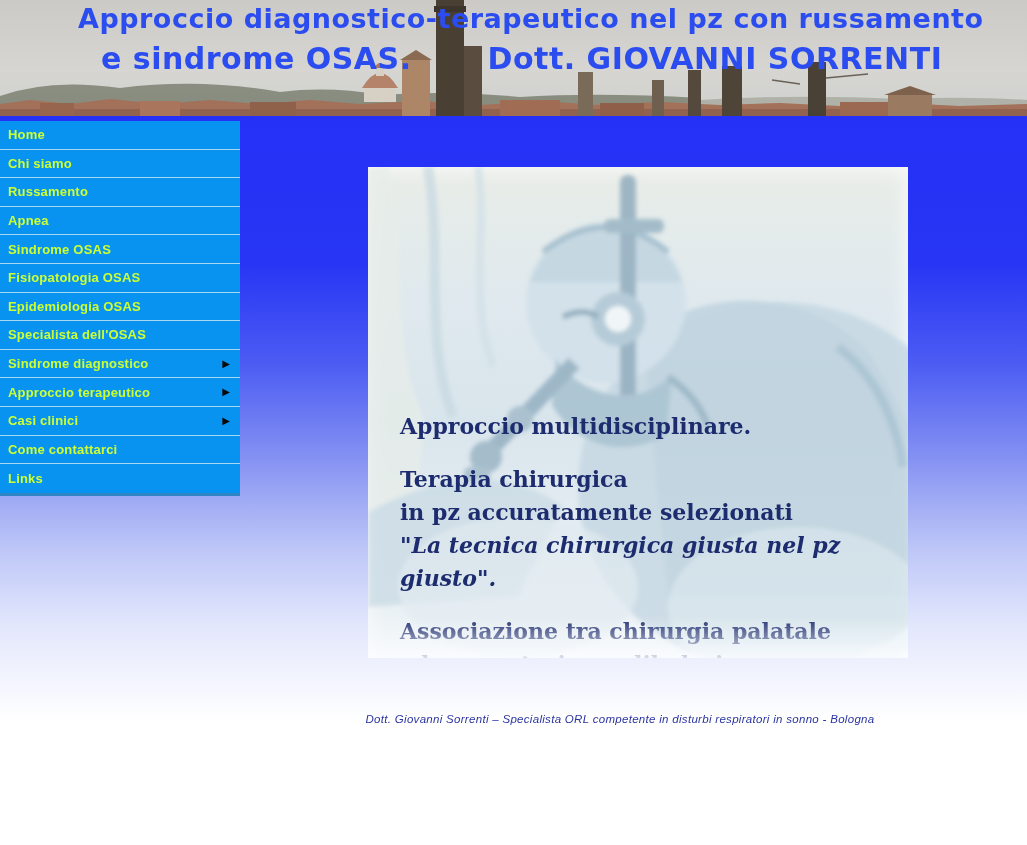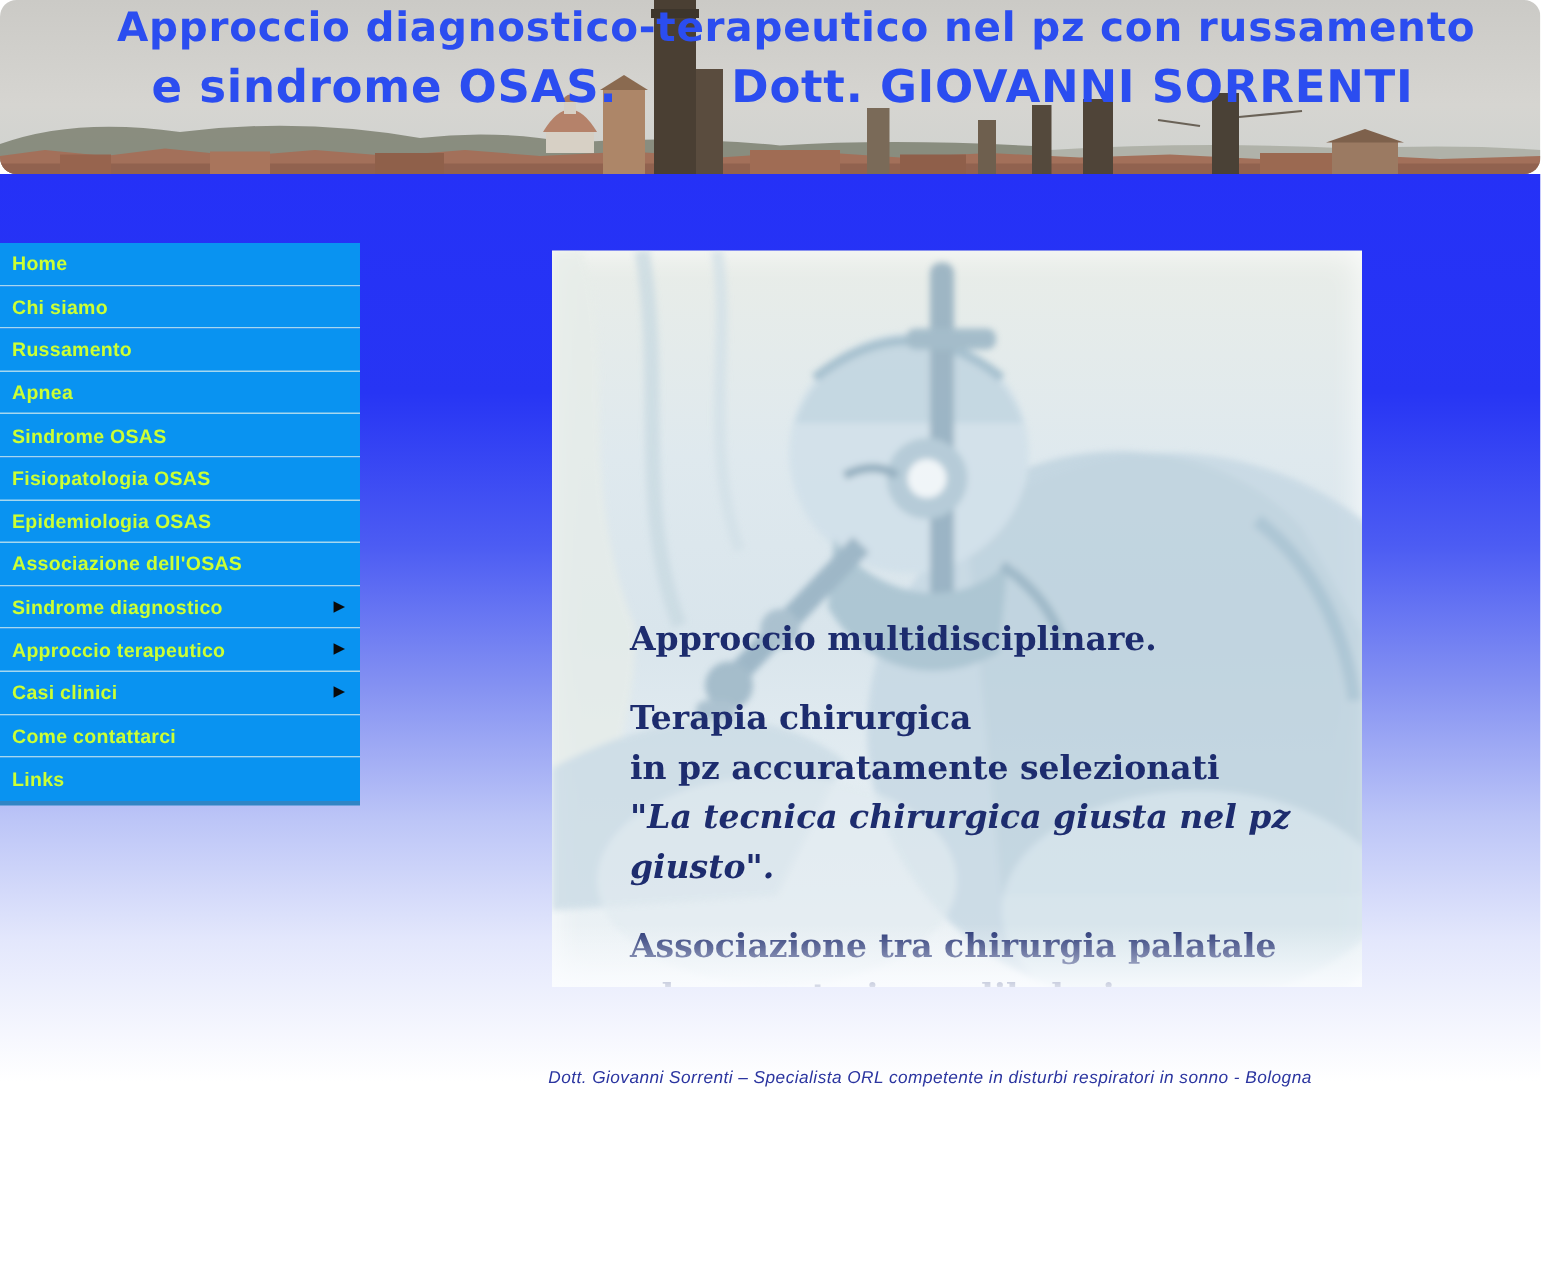--- a/index.html
+++ b/index.html
@@ -9,36 +9,35 @@
   }
   
   .page-bg{
     position:absolute;left:0;top:116px;width:1027px;height:729px;
     background:linear-gradient(180deg,
       #2531f7 0%, #2735f4 20%, #4c5cf3 34%, #8592f2 47%,
       #bcc5f7 59%, #e3e7fc 70%, #ffffff 83%, #ffffff 100%);
   }
   
   .header-photo{
-    position:absolute;left:0;top:0;width:1027px;height:116px;overflow:hidden;border-radius:11px;
+    position:absolute;left:0;top:0;width:1027px;height:116px;overflow:hidden;
   }
   .header-photo svg{display:block;}
   .site-title{
     position:absolute;left:0;top:0;width:1027px;height:116px;
     color:#2b4df0;font-weight:bold;letter-spacing:0.5px;
     font-family:"DejaVu Sans",sans-serif;
   }
   .title-line1{position:absolute;left:78px;top:3px;font-size:27px;white-space:nowrap;}
   .title-line2{position:absolute;left:101px;top:41px;font-size:30px;white-space:nowrap;display:flex;}
   .title-line2 .part2{margin-left:76px;}
   
   .menu{
     position:absolute;left:0;top:121px;width:240px;
     border-bottom:3px solid #2f85c5;
-    margin-top:41px;
   }
   .menu-item{
     box-sizing:border-box;height:28.6px;display:flex;align-items:center;
     background:#0993f1;border-bottom:1px solid #a6d8ef;
     padding:0 8px 0 8px;cursor:pointer;
   }
   .menu-item:last-child{border-bottom:none;align-items:center;}
   .menu-label{
     color:#ccff33;font-size:13px;font-weight:bold;letter-spacing:0.2px;
     flex:1;white-space:nowrap;overflow:hidden;
@@ -53,21 +52,21 @@
   }
   .content-panel::after{
     content:"";position:absolute;left:0;bottom:0;width:100%;height:42px;
     background:linear-gradient(180deg,rgba(255,255,255,0) 0%,rgba(250,252,255,0.85) 100%);
     pointer-events:none;
   }
   .surgeon{position:absolute;left:0;top:0;}
   .content-text{
     position:absolute;left:32px;top:243px;width:490px;
     font-family:"DejaVu Serif","Liberation Serif",serif;
-    font-weight:bold;color:#1d2c6e;font-size:22px;line-height:33px;margin-left:20px;
+    font-weight:bold;color:#1d2c6e;font-size:22px;line-height:33px;
   }
   .content-text p{margin:0;}
   .gap{height:20px;}
   .quote{font-style:italic;}
   
   .footer-note{
     position:absolute;left:340px;top:713px;width:560px;text-align:center;
     font-size:11.5px;font-style:italic;color:#2b35a0;letter-spacing:0.3px;
     white-space:nowrap;
   }
@@ -150,21 +149,21 @@
   <div class="menu-item">
     <span class="menu-label">Sindrome OSAS</span>
   </div>
   <div class="menu-item">
     <span class="menu-label">Fisiopatologia OSAS</span>
   </div>
   <div class="menu-item">
     <span class="menu-label">Epidemiologia OSAS</span>
   </div>
   <div class="menu-item">
-    <span class="menu-label">Associazione dell'OSAS</span>
+    <span class="menu-label">Specialista dell'OSAS</span>
   </div>
   <div class="menu-item">
     <span class="menu-label">Sindrome diagnostico</span>
     <span class="menu-arrow">▶</span>
   </div>
   <div class="menu-item">
     <span class="menu-label">Approccio terapeutico</span>
     <span class="menu-arrow">▶</span>
   </div>
   <div class="menu-item">

